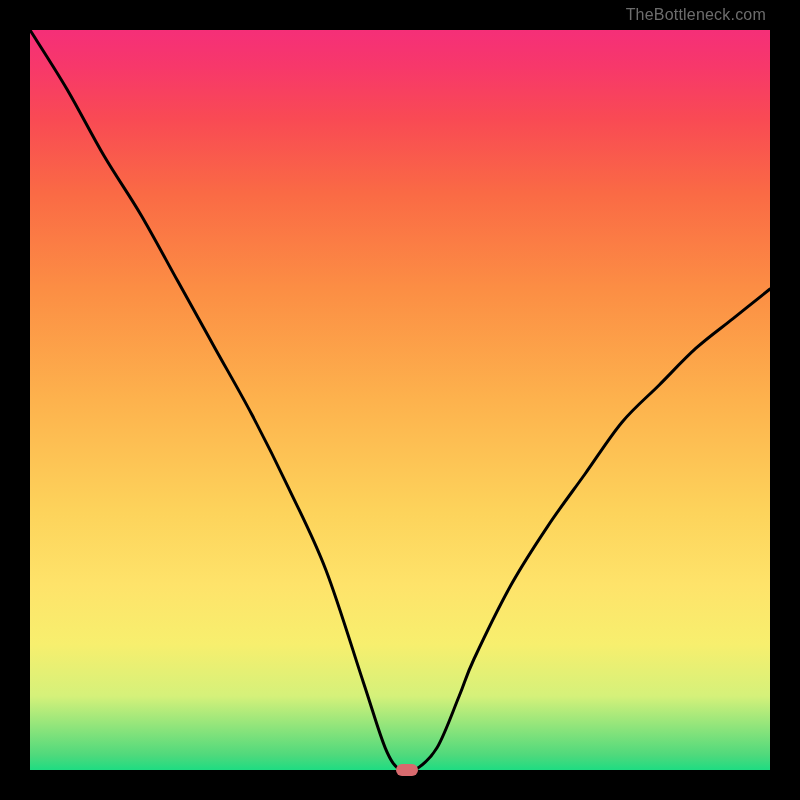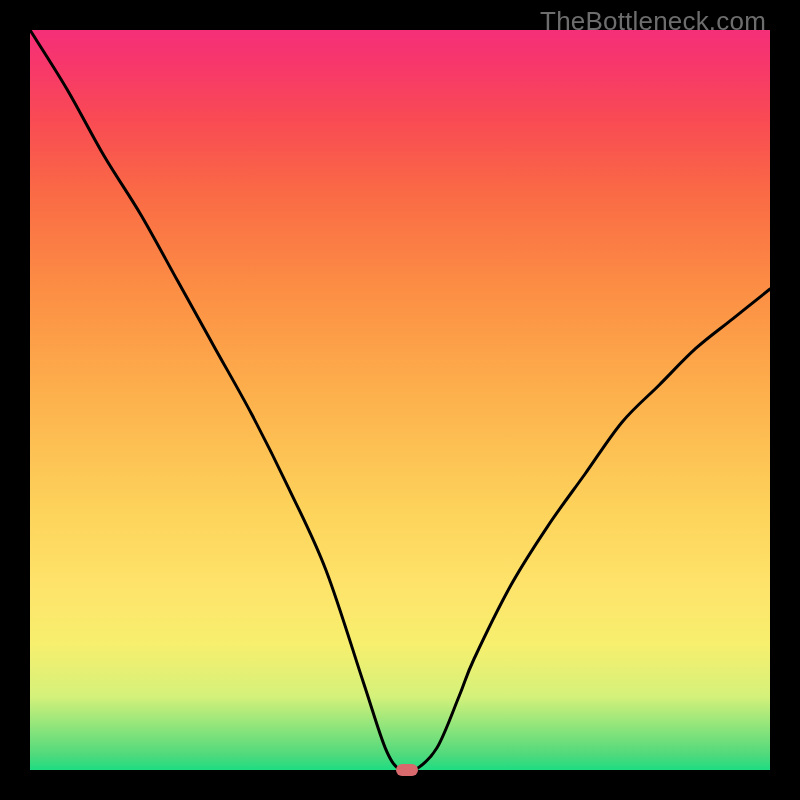--- a/index.html
+++ b/index.html
@@ -37,21 +37,21 @@
       #f94a54 88%,
       #f7386a 95%,
       #f52f78 100%
     );
   }
   .watermark {
     position: absolute;
     top: 6px;
     right: 34px;
     color: #6d6d6d;
-    font-size: 26px;
+    font-size: 16px;
     letter-spacing: 0.2px;
     user-select: none;
   }
   svg.curve {
     position: absolute;
     left: 0;
     top: 0;
     width: 740px;
     height: 740px;
   }

